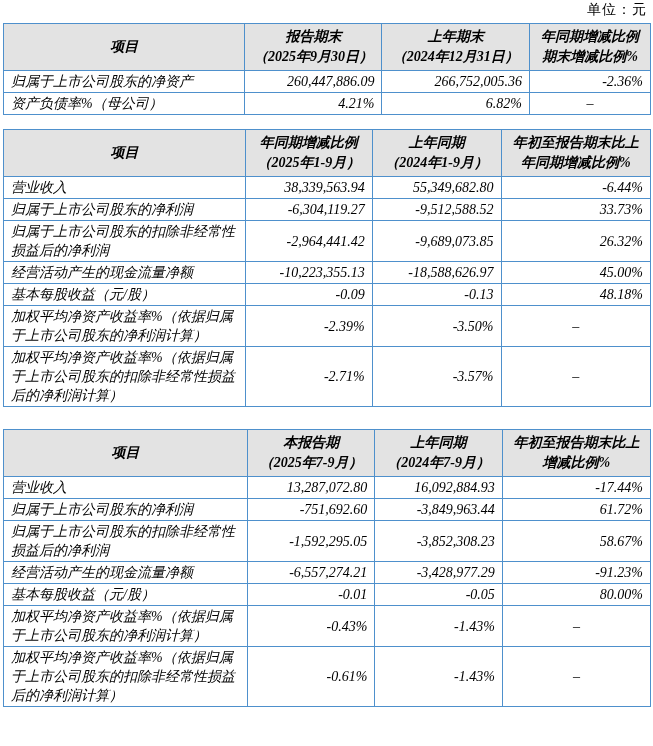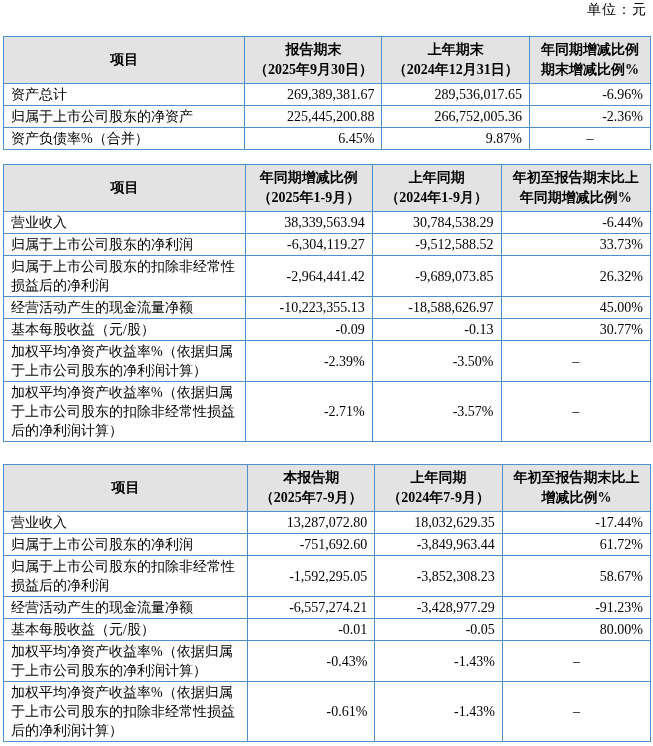--- a/index.html
+++ b/index.html
@@ -7,27 +7,28 @@
     width: 653px; height: 746px; box-sizing: border-box;
     padding: 2px 2px 0 3px;
     font-family: "Liberation Serif", "DejaVu Serif", serif;
     color: #000000;
     overflow: hidden;
   }
   .unit-line {
     text-align: right;
     font-size: 14px;
     line-height: 16px;
-    margin: 0 4px 18px 0;
+    margin: 0 4px 5px 0;
     letter-spacing: 1px;
   }
   table.fin-table {
     border-collapse: collapse;
     width: 100%;
     table-layout: fixed;
+    font-style: italic;
   }
   table.t1 { margin-bottom: 14px; }
   table.t2 { margin-bottom: 22px; }
   table.fin-table th, table.fin-table td {
     border: 1px solid #4e90cc;
     font-size: 14px;
     overflow: hidden;
   }
   table.fin-table thead th {
     background: #e3e3e3;
@@ -76,35 +77,29 @@
             <span>（2024年12月31日）</span>
           </th>
         <th>
             <span>年同期增减比例</span>
             <span>期末增减比例%</span>
           </th>
       </tr>
     </thead>
     <tbody>
       <tr>
-        <td class="c-label">资产总计</td>
-        <td class="c-num">269,389,381.67</td>
-        <td class="c-num">289,536,017.65</td>
-        <td class="c-num">-6.96%</td>
-      </tr>
-      <tr>
         <td class="c-label">归属于上市公司股东的净资产</td>
-        <td class="c-num">225,445,200.88</td>
+        <td class="c-num">260,447,886.09</td>
         <td class="c-num">266,752,005.36</td>
         <td class="c-num">-2.36%</td>
       </tr>
       <tr>
-        <td class="c-label">资产负债率%（合并）</td>
-        <td class="c-num">6.45%</td>
-        <td class="c-num">9.87%</td>
+        <td class="c-label">资产负债率%（母公司）</td>
+        <td class="c-num">4.21%</td>
+        <td class="c-num">6.82%</td>
         <td class="c-dash">–</td>
       </tr>
     </tbody>
   </table>
 
   <table class="fin-table t2">
     <colgroup>
       <col style="width:37.4%">
         <col style="width:19.6%">
         <col style="width:19.9%">
@@ -126,21 +121,21 @@
         <th>
             <span>年初至报告期末比上</span>
             <span>年同期增减比例%</span>
           </th>
       </tr>
     </thead>
     <tbody>
       <tr>
         <td class="c-label">营业收入</td>
         <td class="c-num">38,339,563.94</td>
-        <td class="c-num">30,784,538.29</td>
+        <td class="c-num">55,349,682.80</td>
         <td class="c-num">-6.44%</td>
       </tr>
       <tr>
         <td class="c-label">归属于上市公司股东的净利润</td>
         <td class="c-num">-6,304,119.27</td>
         <td class="c-num">-9,512,588.52</td>
         <td class="c-num">33.73%</td>
       </tr>
       <tr>
         <td class="c-label">归属于上市公司股东的扣除非经常性损益后的净利润</td>
@@ -151,21 +146,21 @@
       <tr>
         <td class="c-label">经营活动产生的现金流量净额</td>
         <td class="c-num">-10,223,355.13</td>
         <td class="c-num">-18,588,626.97</td>
         <td class="c-num">45.00%</td>
       </tr>
       <tr>
         <td class="c-label">基本每股收益（元/股）</td>
         <td class="c-num">-0.09</td>
         <td class="c-num">-0.13</td>
-        <td class="c-num">30.77%</td>
+        <td class="c-num">48.18%</td>
       </tr>
       <tr>
         <td class="c-label">加权平均净资产收益率%（依据归属于上市公司股东的净利润计算）</td>
         <td class="c-num">-2.39%</td>
         <td class="c-num">-3.50%</td>
         <td class="c-dash">–</td>
       </tr>
       <tr>
         <td class="c-label">加权平均净资产收益率%（依据归属于上市公司股东的扣除非经常性损益后的净利润计算）</td>
         <td class="c-num">-2.71%</td>
@@ -198,21 +193,21 @@
         <th>
             <span>年初至报告期末比上</span>
             <span>增减比例%</span>
           </th>
       </tr>
     </thead>
     <tbody>
       <tr>
         <td class="c-label">营业收入</td>
         <td class="c-num">13,287,072.80</td>
-        <td class="c-num">18,032,629.35</td>
+        <td class="c-num">16,092,884.93</td>
         <td class="c-num">-17.44%</td>
       </tr>
       <tr>
         <td class="c-label">归属于上市公司股东的净利润</td>
         <td class="c-num">-751,692.60</td>
         <td class="c-num">-3,849,963.44</td>
         <td class="c-num">61.72%</td>
       </tr>
       <tr>
         <td class="c-label">归属于上市公司股东的扣除非经常性损益后的净利润</td>

